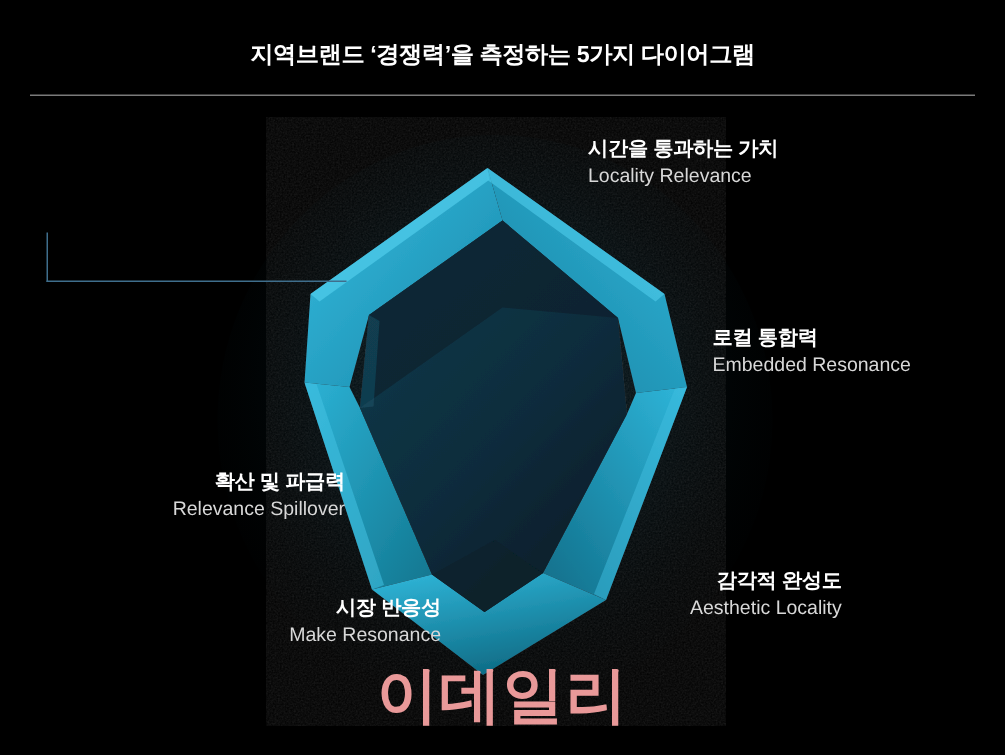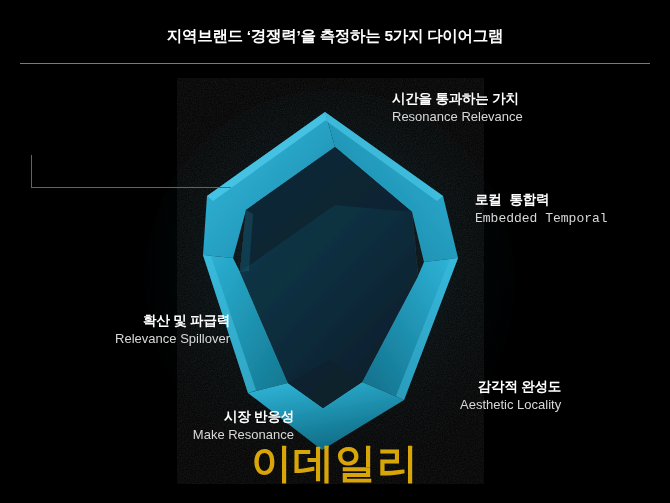--- a/index.html
+++ b/index.html
@@ -73,31 +73,31 @@
   .callout .en {
     color:#d8d8d8;
     font-size:13px;
     font-weight:normal;
     line-height:1.35;
   }
   .callout.right { text-align:left; }
   .callout.center{ text-align:right; }
 
   #callout-temporal  { top:90px;  left:372px;margin-left:20px; }
-  #callout-embedded  { top:192px; left:475px;font-family:Liberation Mono, monospace; }
+  #callout-embedded  { top:216px; left:475px; }
   #callout-aesthetic { top:378px; left:460px;text-align:right; }
-  #callout-resonance { top:408px; left:118px; width:176px; }
+  #callout-resonance { top:396px; left:118px; width:176px; }
   #callout-spillover { top:312px; left:58px;  width:172px; }
 
   
   #watermark {
     position:absolute;
     top:436px; left:0; width:670px;
     text-align:center;
-    color:#eab308;
+    color:#fca5a5;
     font-size:41px;
     font-weight:bold;
     letter-spacing:1px;
     opacity:0.92;
   }
 </style>
 </head>
 <body>
 
 <div id="stage">
@@ -176,26 +176,26 @@
       <path d="M288,383 L323,408 L362,382 L330,360 Z" fill="#07202c" opacity="0.8"></path>
 
       <path d="M246,210 L240,272 L249,271 L253,214 Z" fill="#1a5a72" opacity="0.45"></path>
     </g>
   </svg>
 
   <div id="brand-bracket"></div>
 
   <div class="callout right" id="callout-temporal">
     <div class="ko">시간을 통과하는 가치</div>
-    <div class="en">Resonance Relevance</div>
+    <div class="en">Locality Relevance</div>
   </div>
 
   <div class="callout right" id="callout-embedded">
     <div class="ko">로컬 통합력</div>
-    <div class="en">Embedded Temporal</div>
+    <div class="en">Embedded Resonance</div>
   </div>
 
   <div class="callout right" id="callout-aesthetic">
     <div class="ko">감각적 완성도</div>
     <div class="en">Aesthetic Locality</div>
   </div>
 
   <div class="callout center" id="callout-resonance">
     <div class="ko">시장 반응성</div>
     <div class="en">Make Resonance</div>

